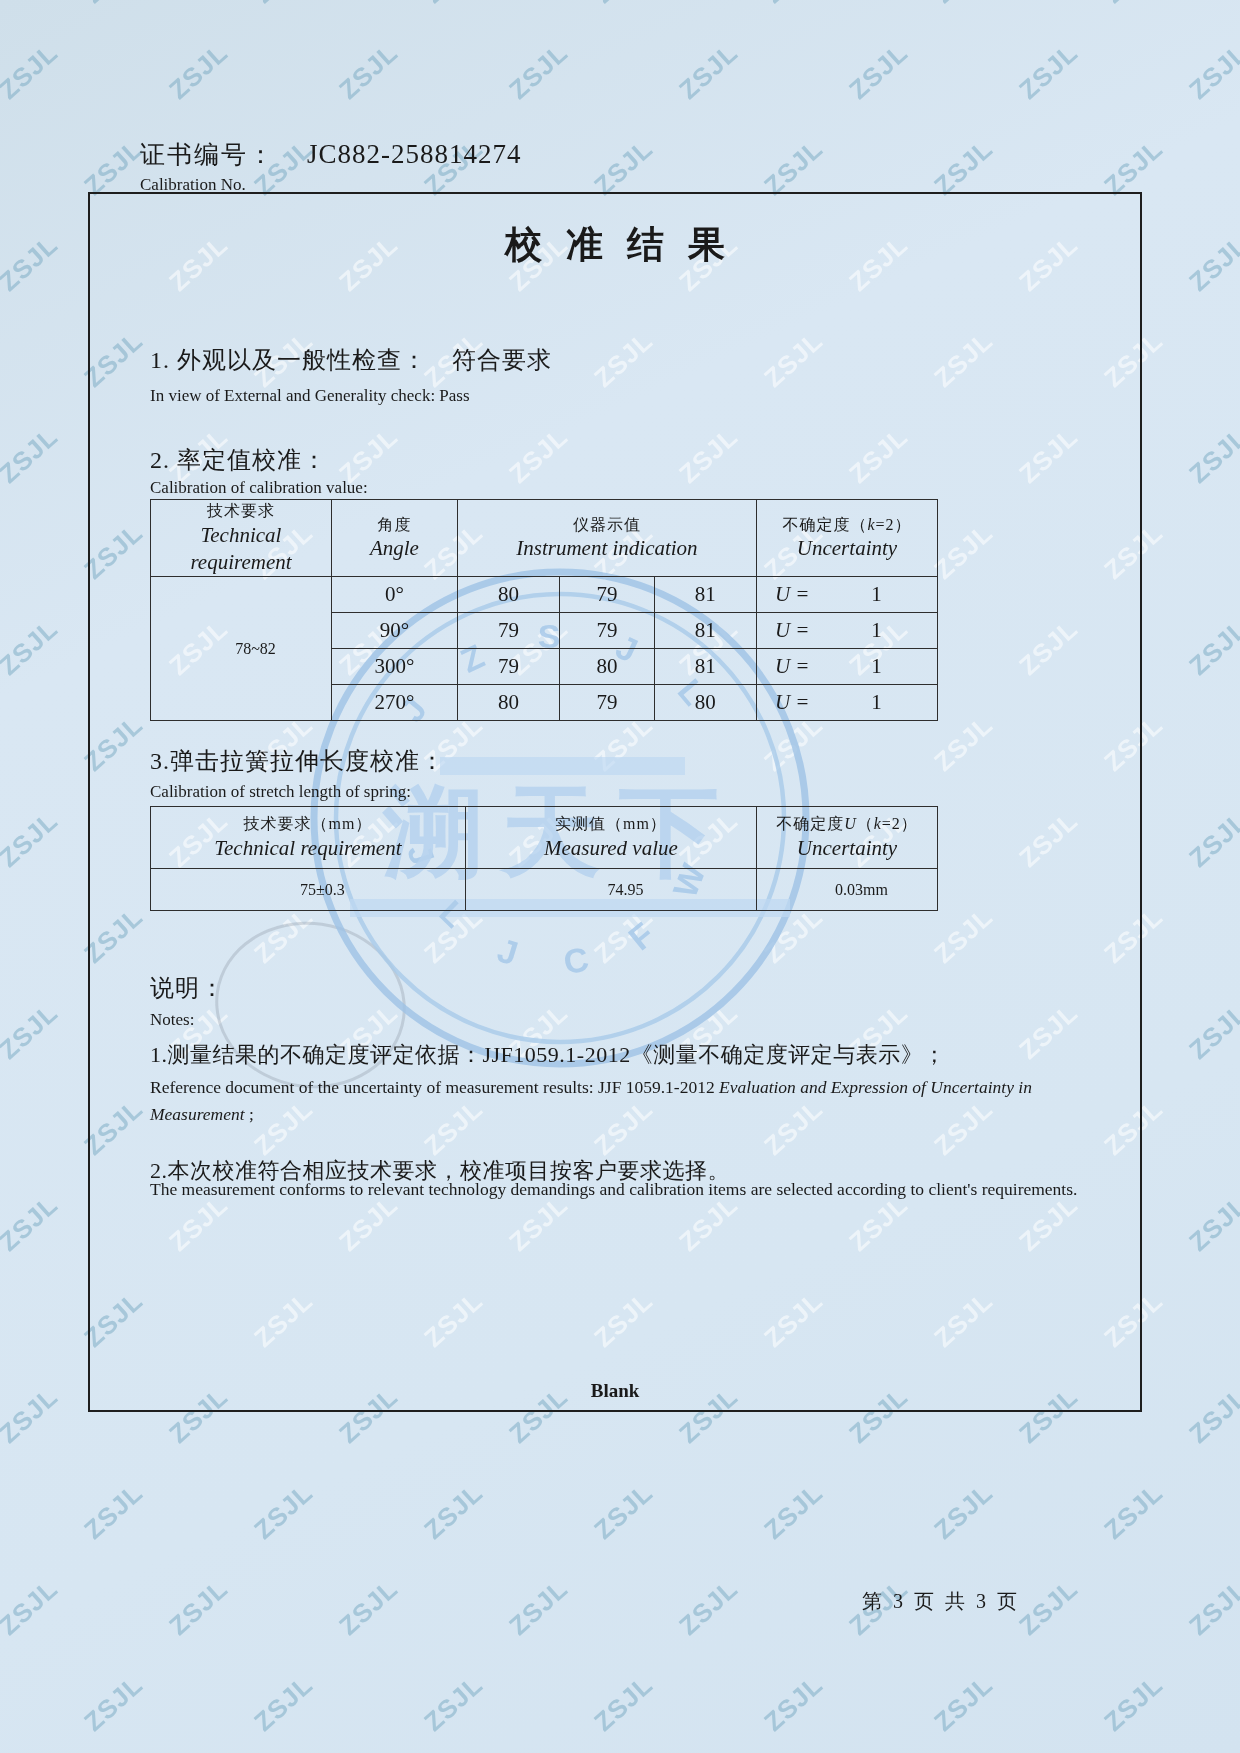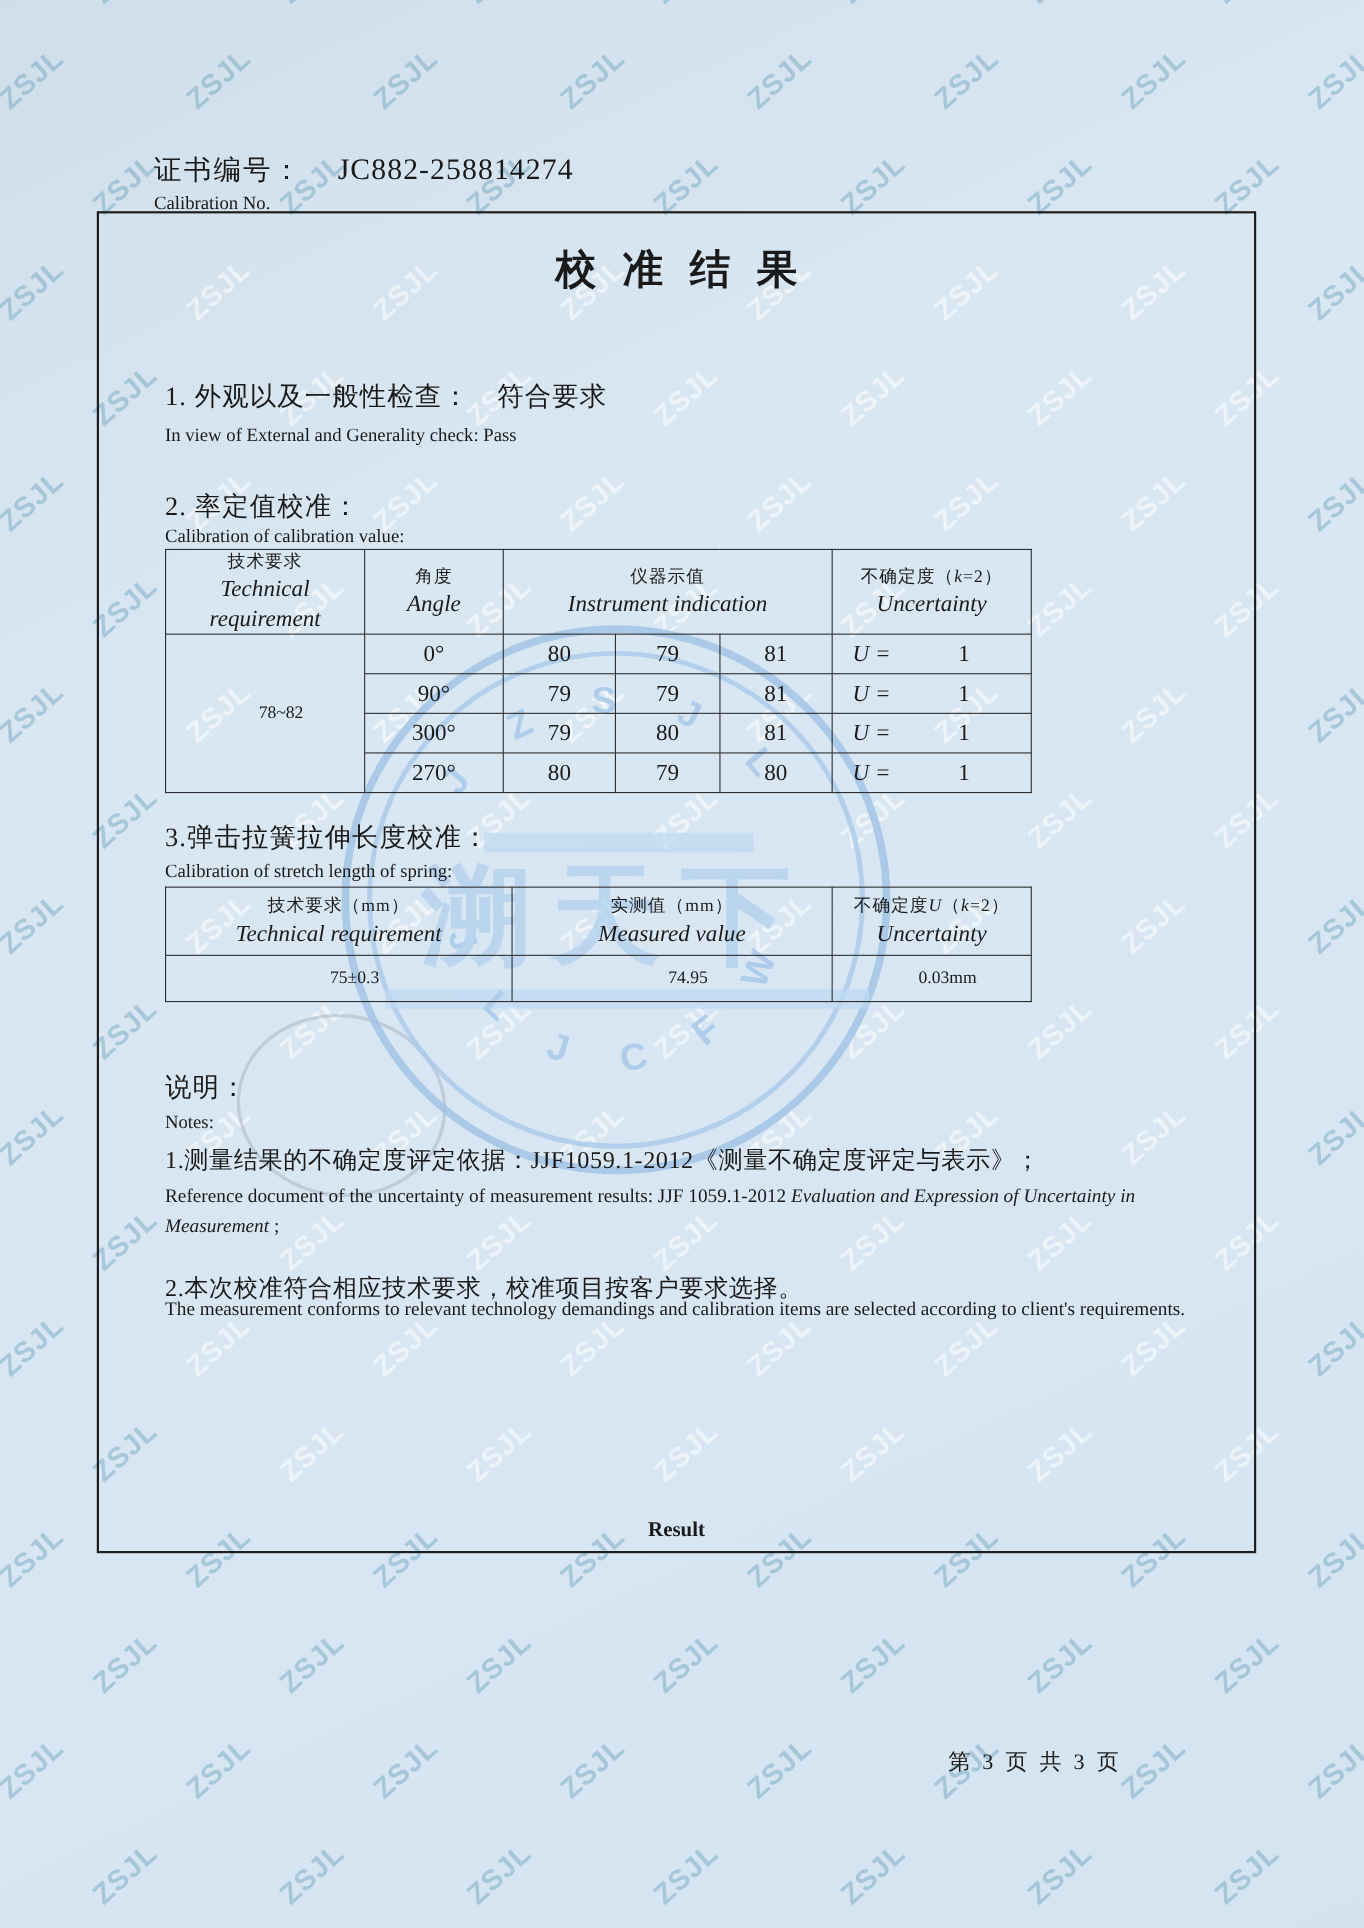--- a/index.html
+++ b/index.html
@@ -365,17 +365,17 @@
 
     <div class="abs h-zh" style="top:778px;font-weight:400;">说明：</div>
     <div class="abs h-en" style="top:816px;">Notes:</div>
 
     <div class="abs note-zh" style="top:846px;">1.测量结果的不确定度评定依据：JJF1059.1-2012《测量不确定度评定与表示》；</div>
     <div class="abs note-en" style="top:880px;"><span>Reference document of the uncertainty of measurement results: JJF 1059.1-2012 </span><span class="it">Evaluation and Expression of Uncertainty in Measurement</span><span> ;</span></div>
 
     <div class="abs note-zh" style="top:946px;margin-top:16px;">2.本次校准符合相应技术要求，校准项目按客户要求选择。</div>
     <div class="abs note-en" style="top:982px;">The measurement conforms to relevant technology demandings and calibration items are selected according to client's requirements.</div>
 
-    <div class="blank-en">Result</div>
+    <div class="blank-en">Blank</div>
   </div>
 
   <div class="footer">第 3 页 共 3 页</div>
 </div>
 
 </body></html>

